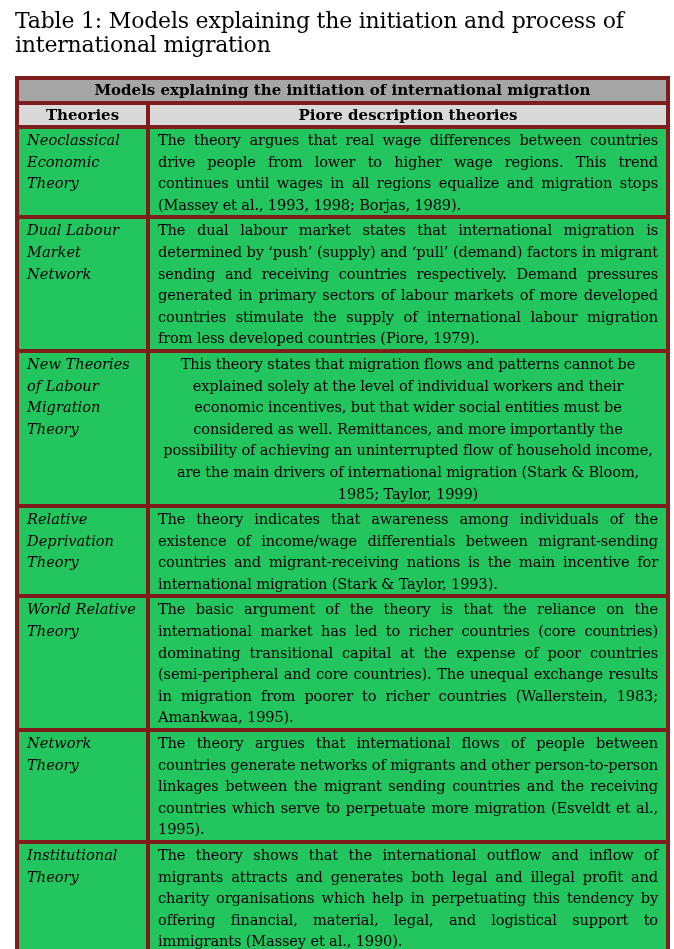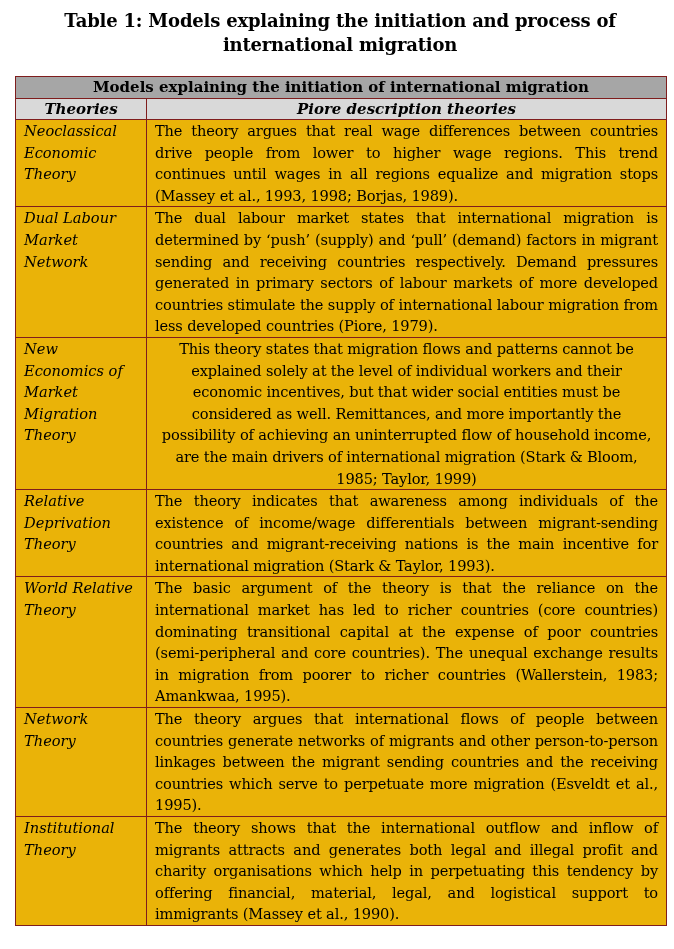--- a/index.html
+++ b/index.html
@@ -1,30 +1,30 @@
 <!DOCTYPE html>
 <html><head>
 <meta charset="utf-8">
 <style>
   html, body { margin: 0; padding: 0; background: #ffffff; }
   body { width: 674px; height: 949px; position: relative; overflow: hidden;
          font-family: "DejaVu Serif", "Liberation Serif", serif; color: #000; }
   .caption { position: absolute; left: 15px; top: 9px; width: 650px;
-             font-weight: bold; font-size: 18px; line-height: 24px; letter-spacing: -0.2px; text-align: center; }
+             font-weight: normal; font-size: 22px; line-height: 24px; letter-spacing: -0.2px; }
   table { position: absolute; left: 15px; top: 76px; width: 651px;
           border-collapse: collapse; table-layout: fixed; }
   col.c1 { width: 131px; }
   col.c2 { width: 520px; }
-  td, th { border: 1px solid #7f1d1d; padding: 0 8px; vertical-align: top;
+  td, th { border: 4px solid #7f1d1d; padding: 0 8px; vertical-align: top;
            font-size: 14.6px; line-height: 21.6px; }
   tr.section th { background: #a6a6a6; font-weight: bold; text-align: center;
                   font-size: 15px; line-height: 21px; padding: 0; }
-  tr.colhead th { background: #d9d9d9; font-weight: bold; font-style: italic; text-align: center;
+  tr.colhead th { background: #d9d9d9; font-weight: bold; text-align: center;
                   font-size: 15px; line-height: 20px; padding: 0; }
-  tr.row td { background: #eab308; }
+  tr.row td { background: #22c55e; }
   td.theory { font-style: italic; padding-left: 8px; padding-right: 4px; }
   td.desc { text-align: justify; letter-spacing: -0.15px; }
   td.desc.left { text-align: center; }
 </style>
 </head>
 <body>
 
 <div class="caption">Table 1: Models explaining the initiation and process of international migration</div>
 
 <table>
@@ -42,21 +42,21 @@
     </tr>
     <tr class="row">
       <td class="theory">Neoclassical Economic Theory</td>
       <td class="desc">The theory argues that real wage differences between countries drive people from lower to higher wage regions. This trend continues until wages in all regions equalize and migration stops (Massey et al., 1993, 1998; Borjas, 1989).</td>
     </tr>
     <tr class="row">
       <td class="theory">Dual Labour Market Network</td>
       <td class="desc">The dual labour market states that international migration is determined by ‘push’ (supply) and ‘pull’ (demand) factors in migrant sending and receiving countries respectively. Demand pressures generated in primary sectors of labour markets of more developed countries stimulate the supply of international labour migration from less developed countries (Piore, 1979).</td>
     </tr>
     <tr class="row">
-      <td class="theory">New Economics of Market Migration Theory</td>
+      <td class="theory">New Theories of Labour Migration Theory</td>
       <td class="desc left">This theory states that migration flows and patterns cannot be explained solely at the level of individual workers and their economic incentives, but that wider social entities must be considered as well. Remittances, and more importantly the possibility of achieving an uninterrupted flow of household income, are the main drivers of international migration (Stark &amp; Bloom, 1985; Taylor, 1999)</td>
     </tr>
     <tr class="row">
       <td class="theory">Relative Deprivation Theory</td>
       <td class="desc">The theory indicates that awareness among individuals of the existence of income/wage differentials between migrant-sending countries and migrant-receiving nations is the main incentive for international migration (Stark &amp; Taylor, 1993).</td>
     </tr>
     <tr class="row">
       <td class="theory">World Relative Theory</td>
       <td class="desc">The basic argument of the theory is that the reliance on the international market has led to richer countries (core countries) dominating transitional capital at the expense of poor countries (semi-peripheral and core countries). The unequal exchange results in migration from poorer to richer countries (Wallerstein, 1983; Amankwaa, 1995).</td>
     </tr>

